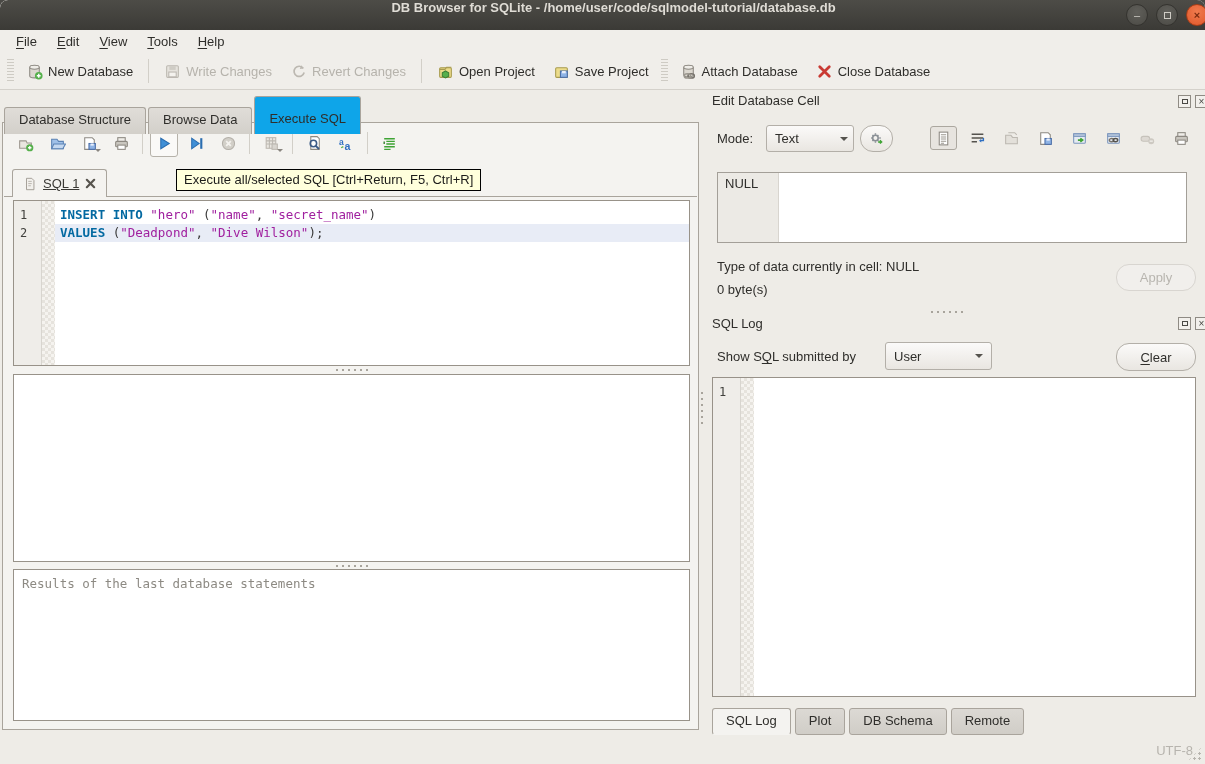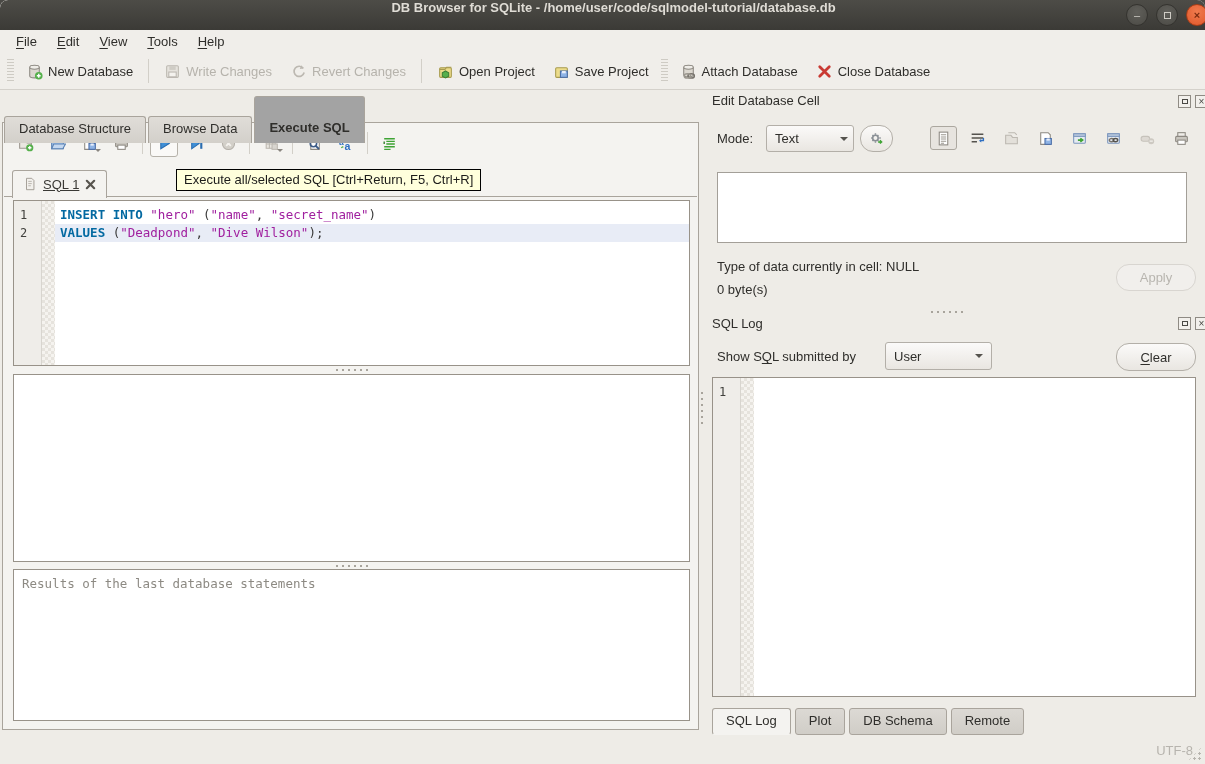--- a/index.html
+++ b/index.html
@@ -19,30 +19,30 @@
   #toolbar{position:absolute;left:0;top:53px;width:100%;height:37px;background:#f0eeea;border-bottom:1px solid #d4d1cb;display:flex;align-items:center;box-sizing:border-box;padding:0 4px;}
   .tb-handle{width:7px;height:24px;margin:0 3px;background-image:repeating-linear-gradient(#c6c2bb 0 1px,transparent 1px 3px);background-size:2px 100%;background-repeat:repeat-x;background-position:center;opacity:.8;}
   .tb-sep{width:1px;height:24px;background:#d2cfc8;margin:0 6px;}
   .tb-btn{display:flex;align-items:center;gap:5px;padding:5px 9px;border-radius:3px;color:#2f2e2b;white-space:nowrap;}
   .tb-btn.disabled{color:#b6b3ac;}
   .tb-btn .caret{width:0;height:0;border:3.5px solid transparent;border-top-color:#6d6a64;margin-top:8px;margin-left:-2px;}
   .ic{width:17px;height:17px;flex:0 0 auto;}
   
   #main-tabs{position:absolute;left:4px;top:96px;display:flex;align-items:flex-end;z-index:5;}
   .mtab{background:linear-gradient(#e0ddd8,#d3d0ca);border:1px solid #a9a49c;border-bottom:none;border-radius:3px 3px 0 0;padding:4px 14px 4px 14px;margin-right:2px;height:18px;color:#2f2e2b;}
-  .mtab.active{background:#a3a3a3;padding-top:23px;height:19px;position:relative;z-index:6;font-weight:bold;}
+  .mtab.active{background:#0ea5e9;padding-top:14px;height:19px;position:relative;z-index:6;}
   
   #left-frame{position:absolute;left:2px;top:122px;width:697px;height:608px;background:#f4f3f0;border:1px solid #a9a49c;box-sizing:border-box;}
   #sql-toolbar{position:absolute;left:8px;top:6px;display:flex;align-items:center;gap:4px;}
   .sbtn{width:28px;height:28px;border-radius:3px;display:flex;align-items:center;justify-content:center;}
   .sbtn.hover{border:1px solid #b6b2aa;background:#faf9f7;box-sizing:border-box;}
   .s-sep{width:1px;height:22px;background:#d2cfc8;margin:0 3px;}
   .sbtn .caret{position:absolute;margin-left:18px;margin-top:18px;width:0;height:0;border:3px solid transparent;border-top-color:#8a8680;}
   
-  #editor-tabbar{position:absolute;left:1px;top:46px;width:693px;height:28px;border-bottom:1px solid #a9a49c;display:flex;align-items:center;padding-left:8px;box-sizing:border-box;text-decoration:underline;}
+  #editor-tabbar{position:absolute;left:1px;top:46px;width:693px;height:28px;border-bottom:1px solid #a9a49c;display:flex;align-items:flex-end;padding-left:8px;box-sizing:border-box;text-decoration:underline;}
   #sql1-tab{display:flex;align-items:center;gap:6px;background:#f4f3f0;border:1px solid #a9a49c;border-bottom:none;border-radius:3px 3px 0 0;padding:5px 10px;height:17px;position:relative;top:1px;}
   
   #exec-tooltip{position:absolute;left:176px;top:169px;background:#ffffdc;border:1px solid #000;padding:2px 7px 3px;font-size:13px;color:#1c1c1a;z-index:60;white-space:nowrap;}
   
   .pane{position:absolute;background:#fff;border:1px solid #989289;box-sizing:border-box;}
   #sql-editor{left:10px;top:77px;width:677px;height:166px;display:flex;overflow:hidden;}
   .gutter{width:28px;background:#efede9;border-right:1px solid #d8d5cf;font-family:"DejaVu Sans Mono",monospace;font-size:12px;color:#41403d;padding:5px 0 0 6px;box-sizing:border-box;}
   .gutter div{height:18px;line-height:18px;}
   .fold-margin{width:13px;background-color:#f5f3ef;background-image:linear-gradient(45deg,#e6e3dd 25%,transparent 25%,transparent 75%,#e6e3dd 75%),linear-gradient(45deg,#e6e3dd 25%,transparent 25%,transparent 75%,#e6e3dd 75%);background-size:6px 6px;background-position:0 0,3px 3px;}
   .code-area{flex:1;padding-top:5px;font-family:"DejaVu Sans Mono",monospace;font-size:12.5px;color:#3a3a3a;}
@@ -370,20 +370,21 @@
     <div class="cbtn">
       <svg class="ic" viewBox="0 0 16 16">
           <rect x="4.5" y="2.5" width="7" height="4" fill="#efede8" stroke="#8d8982"></rect>
           <rect x="2.5" y="6" width="11" height="5" rx="1" fill="#c9c6bf" stroke="#8d8982"></rect>
           <rect x="4.5" y="9.5" width="7" height="4" fill="#fff" stroke="#8d8982"></rect>
         </svg>
     </div>
   </div>
 
   <div id="cell-box">
+    <div class="null-margin">NULL</div>
     <div style="flex:1"></div>
   </div>
 
   <div class="lbl" style="left:717px;top:259px">Type of data currently in cell: NULL</div>
   <div class="lbl" style="left:717px;top:282px">0 byte(s)</div>
   <div class="btn disabled" style="position:absolute;left:1116px;top:264px;width:80px;height:27px">Apply</div>
 
   <div id="dock-split-dots"></div>
 
   <div class="dock-title" style="left:712px;top:316px">SQL Log</div>

